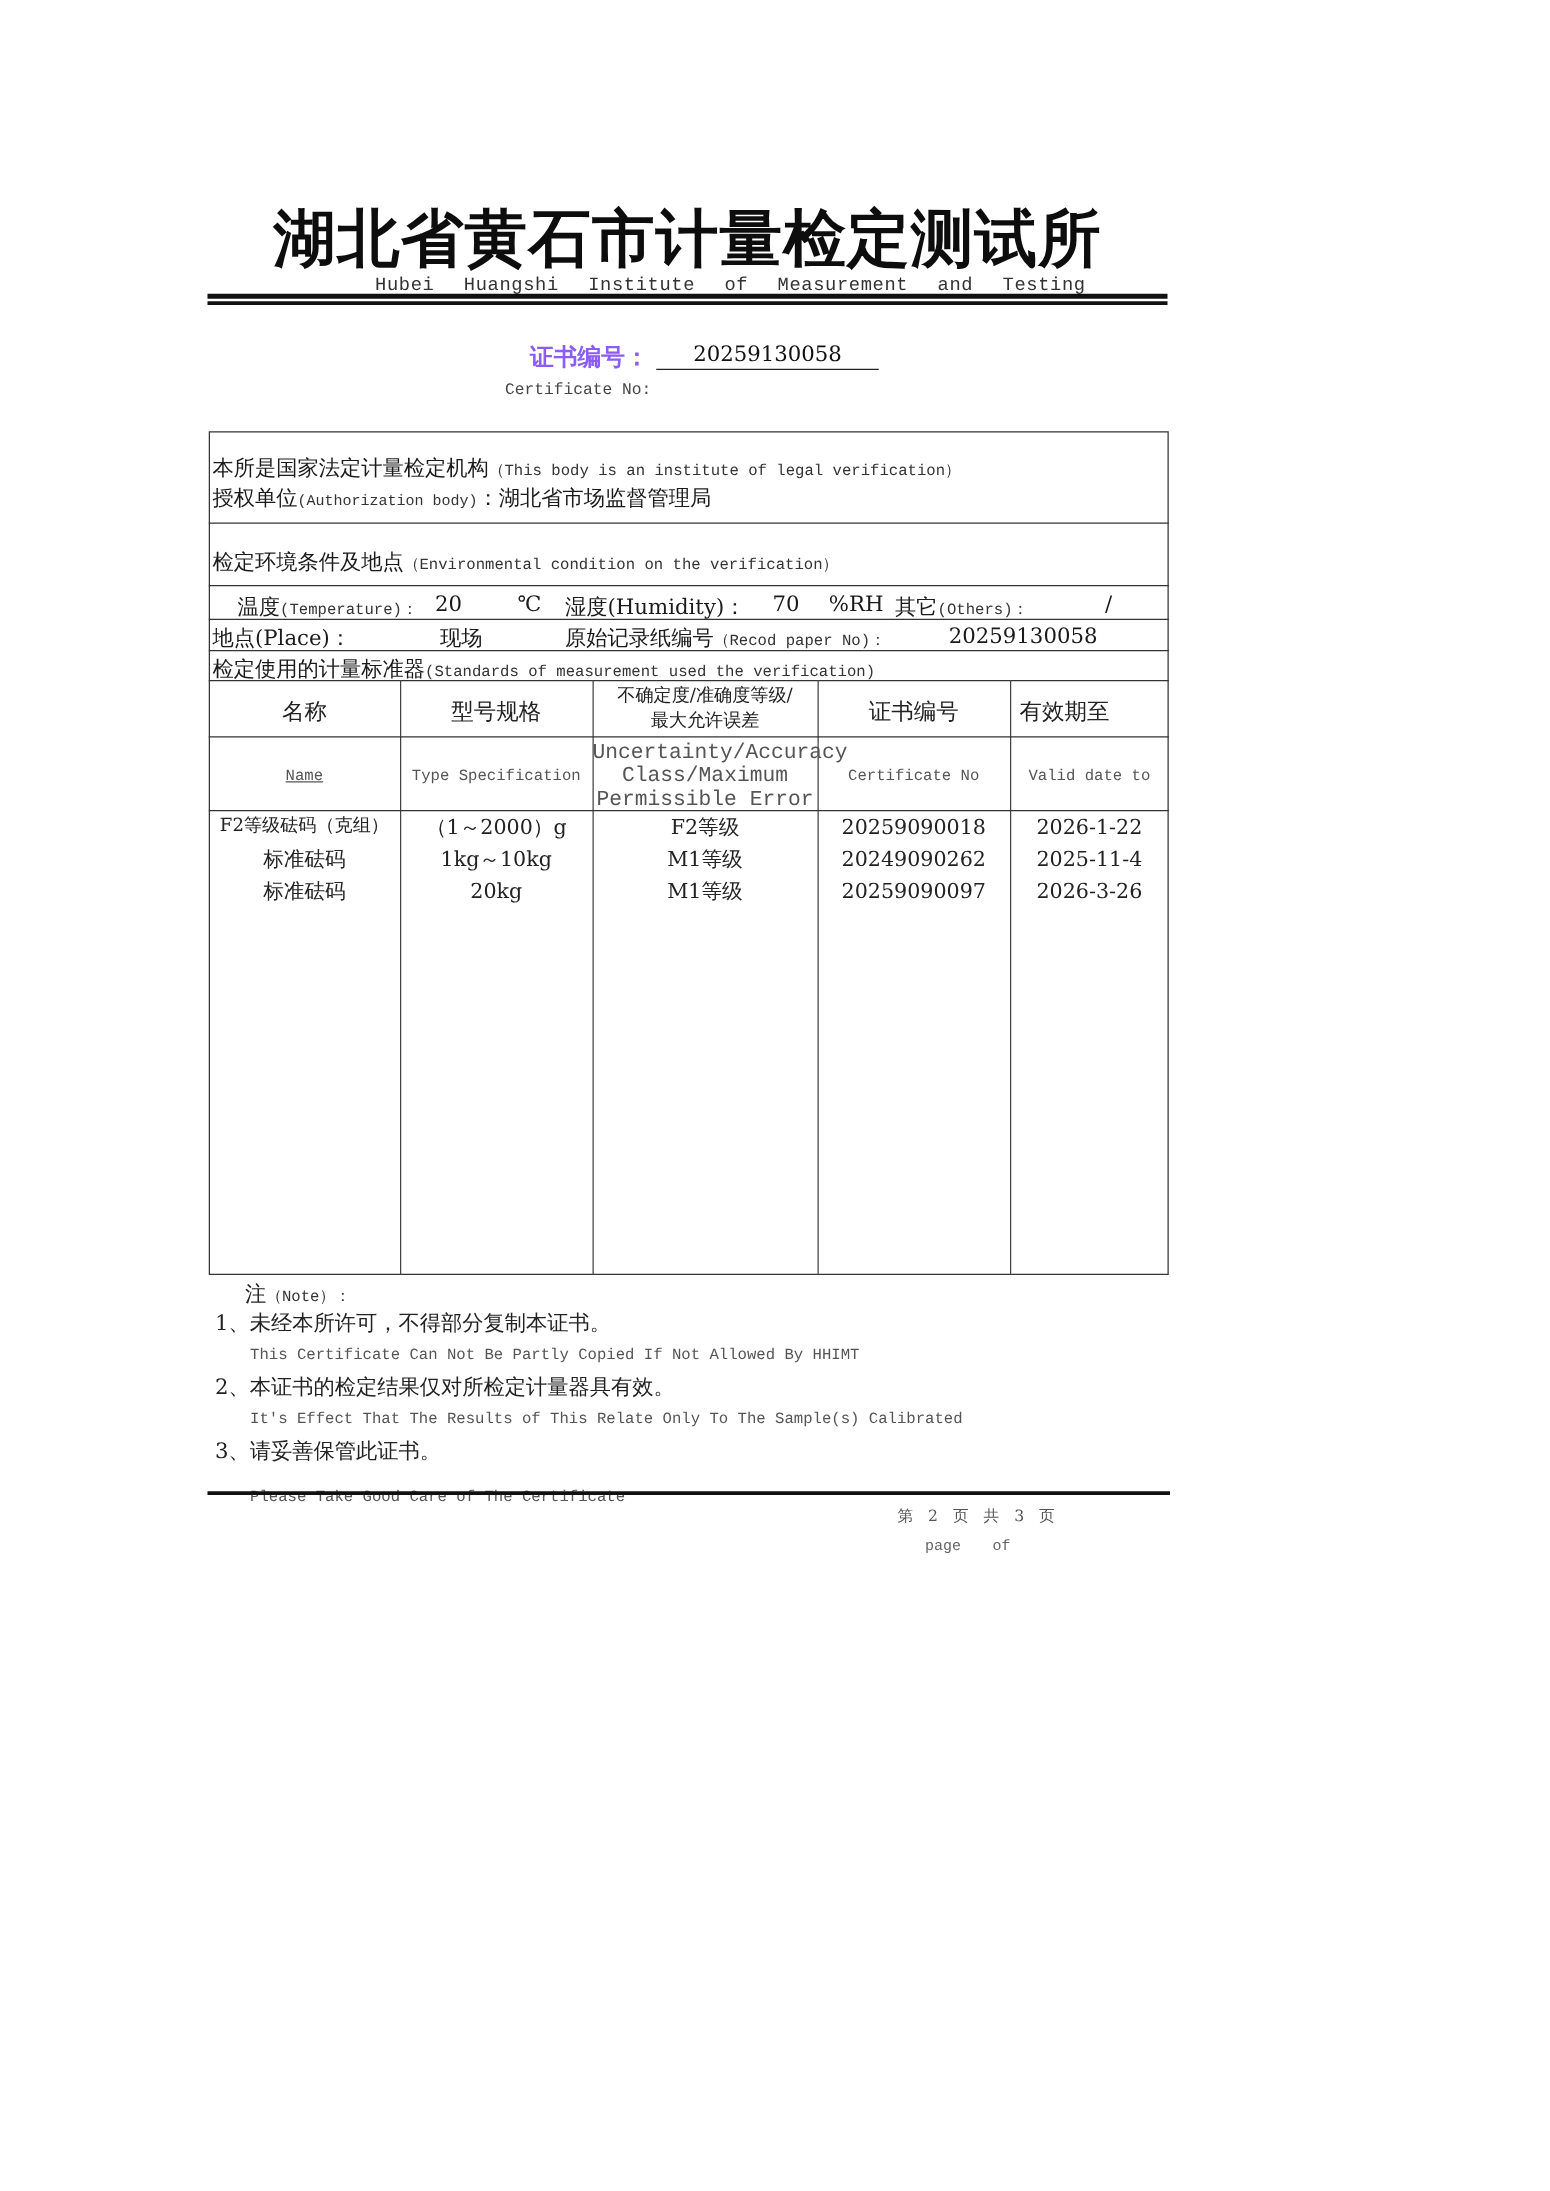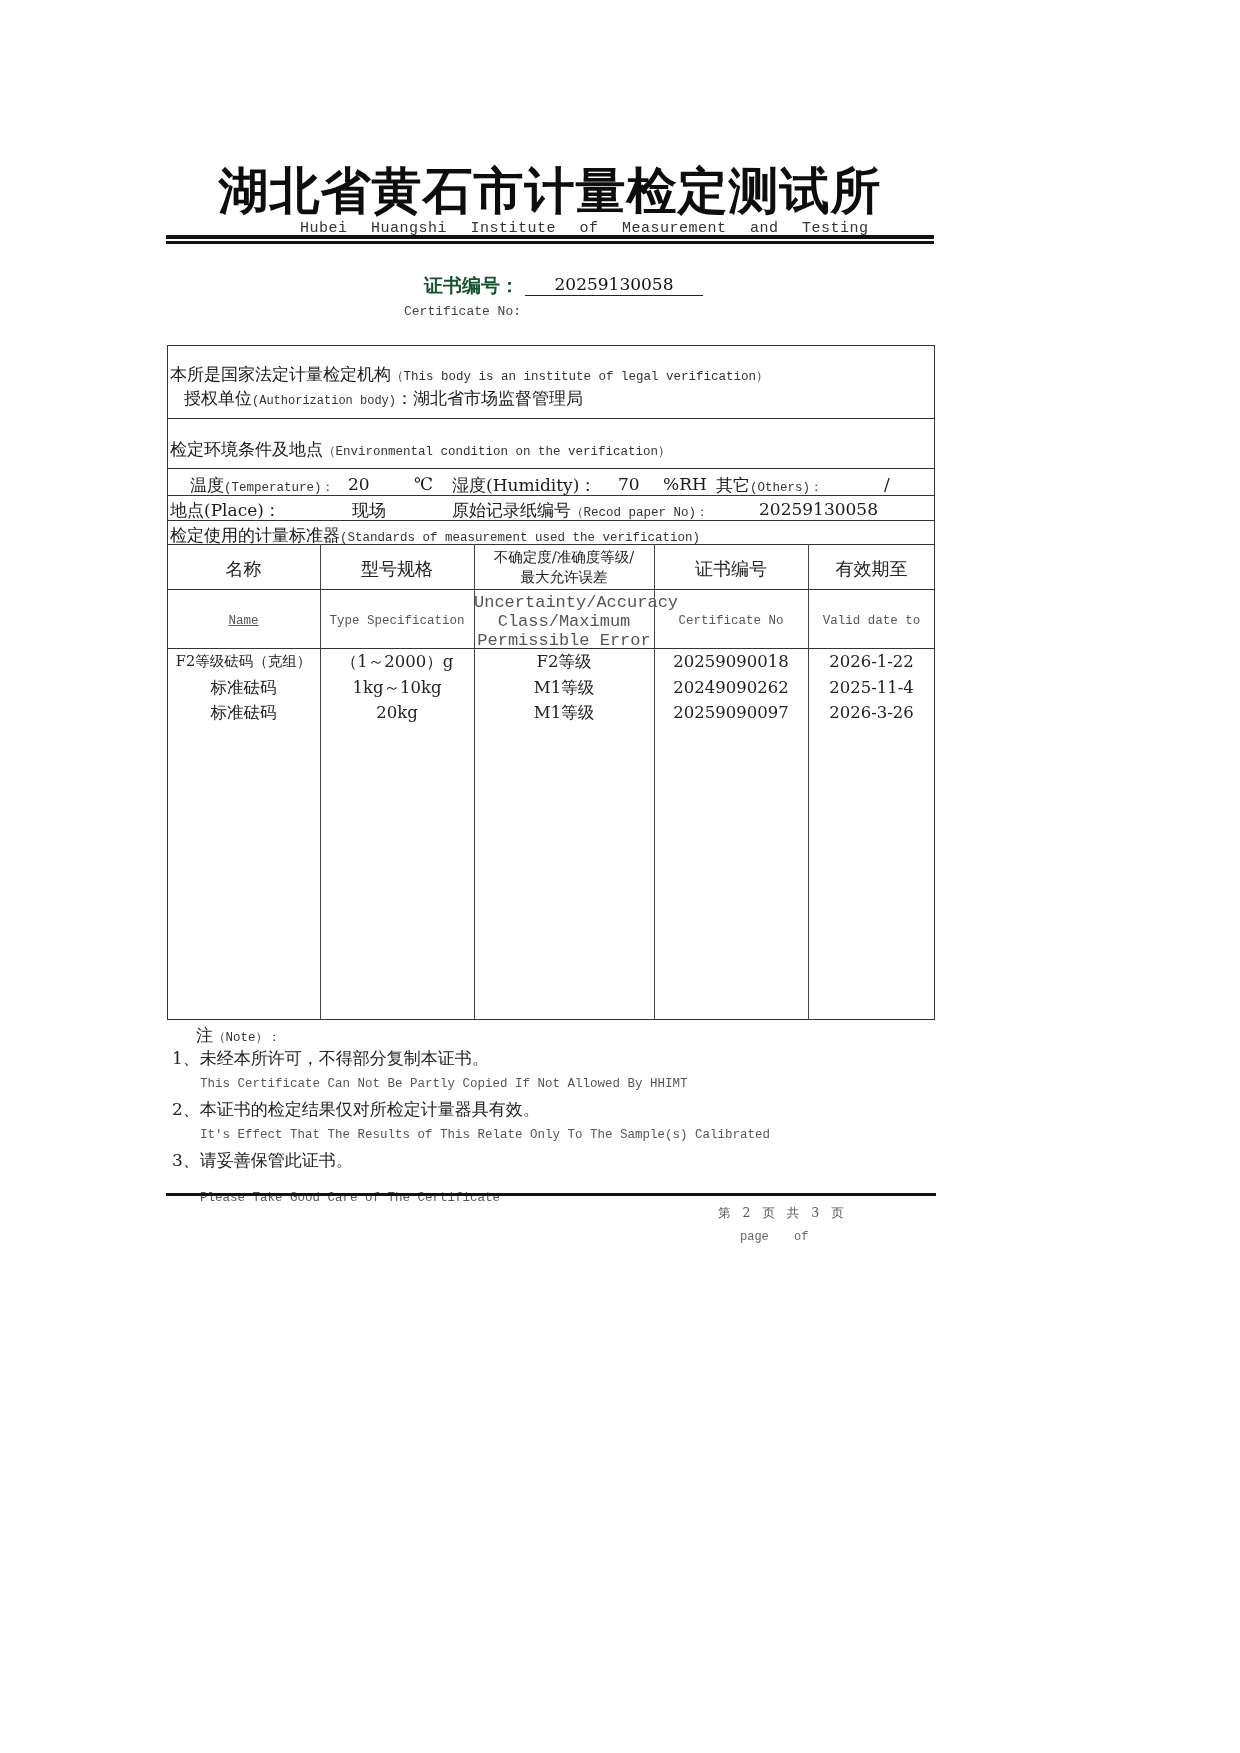--- a/index.html
+++ b/index.html
@@ -10,21 +10,21 @@
 
     
     .title { left: 0; width: 1100px; top: 158px; text-align: center; font-size: 50px;
              font-weight: bold; letter-spacing: 1px; color: #0d0d0d;
              font-family: "DejaVu Sans", "Liberation Sans", sans-serif; }
     .subtitle { left: 300px; top: 220px; font-size: 15px; color: #333;
                 word-spacing: 14px; letter-spacing: 0.5px; }
     .rule-thick { left: 166px; width: 768px; height: 4px; background: #111; top: 235px; }
     .rule-thin  { left: 166px; width: 768px; height: 3px; background: #111; top: 241px; }
 
-    .cert-label { left: 424px; top: 273px; font-size: 19px; font-weight: bold; color: #14532d;
+    .cert-label { left: 424px; top: 273px; font-size: 19px; font-weight: bold; color: #8b5cf6;
                   font-family: "DejaVu Sans", "Liberation Sans", sans-serif; }
     .cert-value { left: 525px; top: 274px; width: 178px; text-align: center; font-size: 17px;
                   border-bottom: 1.5px solid #222; padding-bottom: 1px; color: #111; }
     .cert-sub { left: 404px; top: 304px; font-size: 13px; color: #444; }
 
     
     .frame { left: 167px; top: 345px; width: 768px; height: 675px;
              border: 1.5px solid #333; box-sizing: border-box; }
     .hline { height: 0; border-top: 1.2px solid #333; left: 167px; width: 768px; }
     .vline { width: 0; border-left: 1.2px solid #444; }
@@ -54,21 +54,21 @@
 
 <div class="abs cert-label">证书编号：</div>
 <div class="abs cert-value">20259130058</div>
 <div class="abs cert-sub mono">Certificate No:</div>
 
 <div class="abs frame"></div>
 
 <div class="abs line-text" style="left:170px; top:363px;">
   <span>本所是国家法定计量检定机构</span><span class="mono en-small">（This body is an institute of legal verification）</span>
 </div>
-<div class="abs line-text" style="left:184px; top:387px;">
+<div class="abs line-text" style="left:170px; top:387px;">
   <span>授权单位</span><span class="mono en-small" style="font-size:12px;">(Authorization body)</span><span>：</span><span>湖北省市场监督管理局</span>
 </div>
 <div class="abs hline" style="top:418px;"></div>
 
 <div class="abs line-text" style="left:170px; top:438px;">
   <span>检定环境条件及地点</span><span class="mono en-small">（Environmental condition on the verification）</span>
 </div>
 <div class="abs hline" style="top:468px;"></div>
 
 <div class="abs line-text" style="left:170px; top:474px;margin-left:20px;">
@@ -103,21 +103,21 @@
 <div class="abs vline" style="left:654px; top:544px; height:476px;"></div>
 <div class="abs vline" style="left:808px; top:544px; height:476px;"></div>
 
 <div class="abs cell" style="left:167px; width:153px; top:557px;">名称</div>
 <div class="abs cell" style="left:320px; width:154px; top:557px;">型号规格</div>
 <div class="abs cell" style="left:474px; width:180px; top:547px; font-size:14.5px; line-height:20px;">
   <div>不确定度/准确度等级/</div>
   <div>最大允许误差</div>
 </div>
 <div class="abs cell" style="left:654px; width:154px; top:557px;">证书编号</div>
-<div class="abs cell" style="left:808px; width:127px; top:557px;">有效期至</div>
+<div class="abs cell" style="left:788px; width:127px; top:557px;">有效期至</div>
 <div class="abs hline" style="top:589px;"></div>
 
 <div class="abs cell-en mono" style="left:167px; width:153px; top:612px;text-decoration:underline;">Name</div>
 <div class="abs cell-en mono" style="left:320px; width:154px; top:612px;">Type Specification</div>
 <div class="abs cell-en mono" style="left:474px; width:180px; top:593px; font-size:17px;">
   <div>Uncertainty/Accuracy</div>
   <div>Class/Maximum</div>
   <div>Permissible Error</div>
 </div>
 <div class="abs cell-en mono" style="left:654px; width:154px; top:612px;">Certificate No</div>

